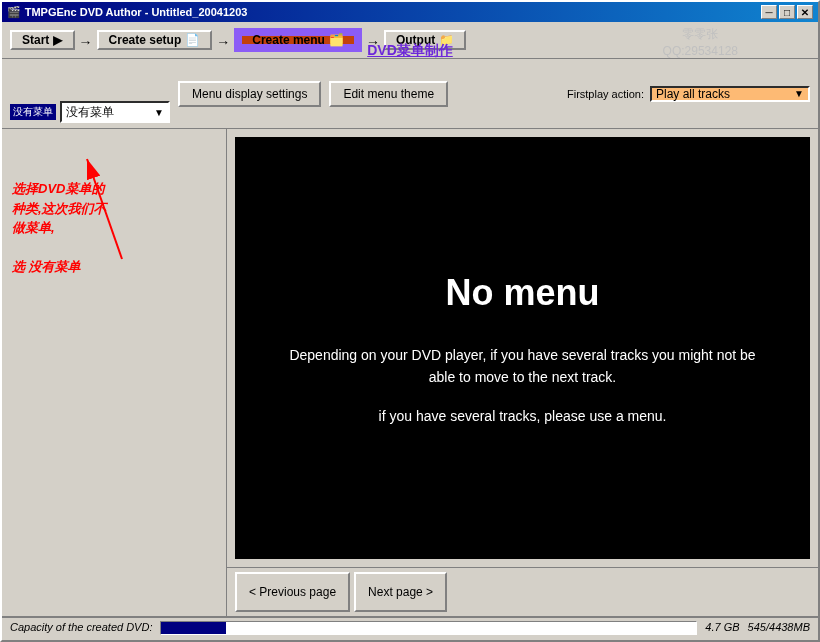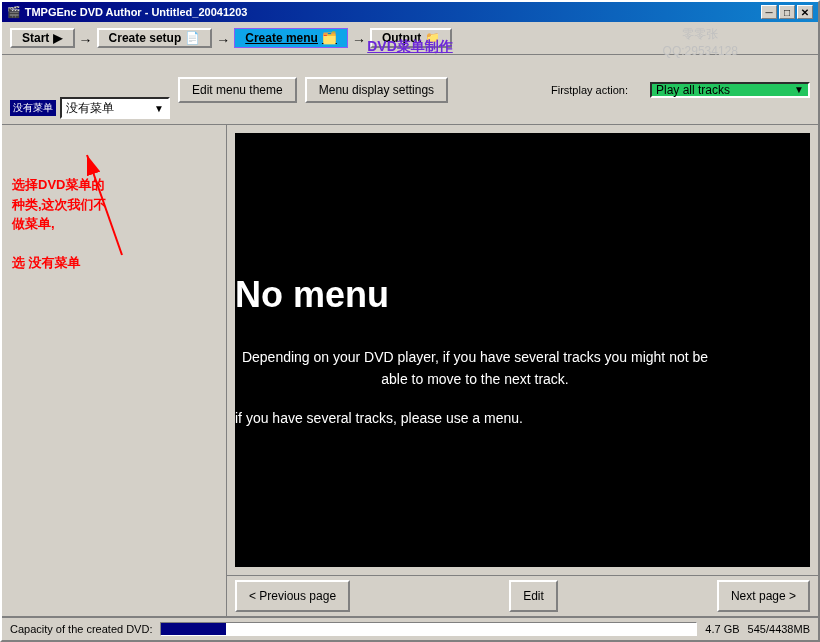--- a/index.html
+++ b/index.html
@@ -81,23 +81,22 @@
       padding: 4px 10px;
       font-size: 12px;
       font-weight: bold;
       cursor: pointer;
       display: flex;
       align-items: center;
       gap: 4px;
       height: 20px;
     }
     .step-btn.active {
-      border: 1px solid #8b5cf6;
-      background: #0ea5e9;
-      text-decoration: underline;
+      border: 8px solid #8b5cf6;
+      background: #c2410c;
     }
     .arrow {
       color: #000;
       font-size: 14px;
       font-weight: bold;
     }
     .watermark {
       position: absolute;
       right: 80px;
       top: 4px;
@@ -150,28 +149,28 @@
       width: 110px;
       height: 22px;
       display: flex;
       align-items: center;
       justify-content: space-between;
     }
     .firstplay-area {
       margin-left: auto;
       display: flex;
       align-items: center;
-      gap: 22px;
+      gap: 6px;
     }
     .firstplay-label {
       font-size: 11px;
       white-space: nowrap;
     }
     .firstplay-select {
-      background: #22c55e;
+      background: #fdba74;
       border: 2px inset;
       border-top-color: #808080;
       border-left-color: #808080;
       border-right-color: #ffffff;
       border-bottom-color: #ffffff;
       padding: 2px 4px;
       font-size: 12px;
       width: 160px;
       height: 16px;
       display: flex;
@@ -205,34 +204,35 @@
       flex-shrink: 0;
     }
     .annotation {
       color: red;
       font-size: 13px;
       font-weight: bold;
       position: absolute;
       left: 10px;
       top: 50px;
       line-height: 1.5;
+      font-style: italic;
     }
     .preview-area {
       flex: 1;
       background: #d4d0c8;
       display: flex;
       flex-direction: column;
     }
     .preview-screen {
       flex: 1;
       background: #000;
       margin: 8px;
       display: flex;
       flex-direction: column;
-      align-items: flex-start;
+      align-items: center;
       justify-content: center;
       color: white;
       font-family: Arial, sans-serif;
     }
     .no-menu-title {
       font-size: 36px;
       font-weight: bold;
       margin-bottom: 30px;
     }
     .no-menu-desc {
@@ -258,34 +258,35 @@
     .nav-btn {
       background: #d4d0c8;
       border: 2px solid;
       border-top-color: #ffffff;
       border-left-color: #ffffff;
       border-right-color: #808080;
       border-bottom-color: #808080;
       padding: 3px 12px;
       font-size: 12px;
       cursor: pointer;
-      height: 32px;
+      height: 40px;
     }
     .nav-btn-center {
       flex: 1;
       text-align: center;
     }
     .status-bar {
       background: #d4d0c8;
       border-top: 2px solid #808080;
       padding: 3px 8px;
       display: flex;
-      align-items: center;
+      align-items: flex-start;
       gap: 8px;
       height: 24px;
+      font-style: italic;
     }
     .capacity-label {
       font-size: 11px;
       white-space: nowrap;
     }
     .progress-bar-outer {
       flex: 1;
       height: 14px;
       background: white;
       border: 1px solid #808080;
@@ -367,24 +368,24 @@
 
   <div class="settings-bar">
     <div class="menu-select">
       <span class="menu-label">没有菜单</span>
       <div class="select-box">
         <span>没有菜单</span>
         <span class="dropdown-arrow">▼</span>
       </div>
     </div>
     <button class="win-btn">
-      <span>Edit menu theme</span>
+      <span>Menu display settings</span>
     </button>
     <button class="win-btn">
-      <span>Menu display settings</span>
+      <span>Edit menu theme</span>
     </button>
     <div class="firstplay-area">
       <span class="firstplay-label">Firstplay action:</span>
       <div class="firstplay-select">
         <span>Play all tracks</span>
         <span class="dropdown-arrow">▼</span>
       </div>
     </div>
   </div>
 
@@ -406,25 +407,20 @@
     <div class="preview-area">
       <div class="preview-screen">
         <div class="no-menu-title">No menu</div>
         <div class="no-menu-desc">Depending on your DVD player, if you have several tracks you might not be able to move to the next track.</div>
         <div class="no-menu-desc2">if you have several tracks, please use a menu.</div>
       </div>
       <div class="preview-controls">
         <button class="nav-btn">
           <span>&lt; Previous page</span>
         </button>
-        <div class="nav-btn-center">
-          <button class="nav-btn">
-            <span>Edit</span>
-          </button>
-        </div>
         <button class="nav-btn">
           <span>Next page &gt;</span>
         </button>
       </div>
     </div>
   </div>
 
   <div class="status-bar">
     <span class="capacity-label">Capacity of the created DVD:</span>
     <div class="progress-bar-outer">

